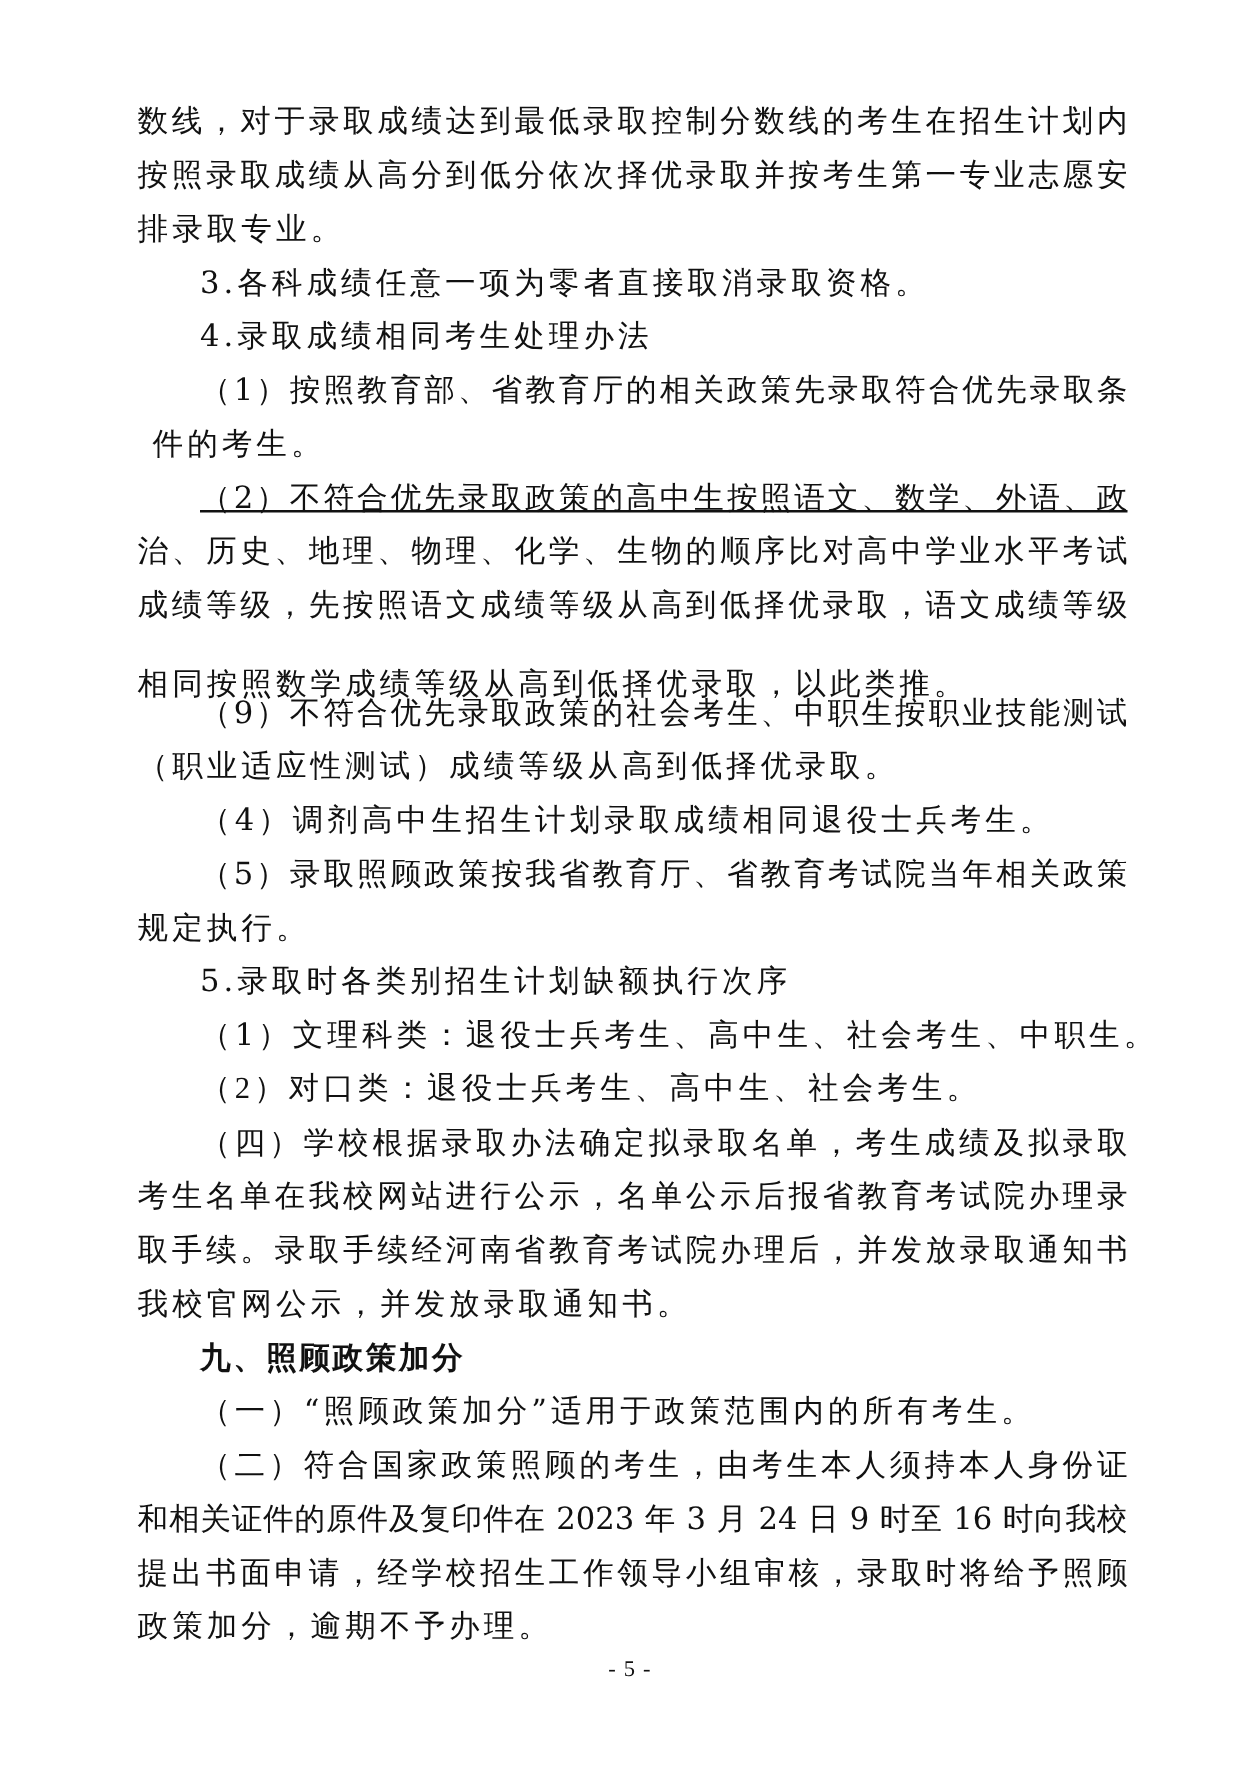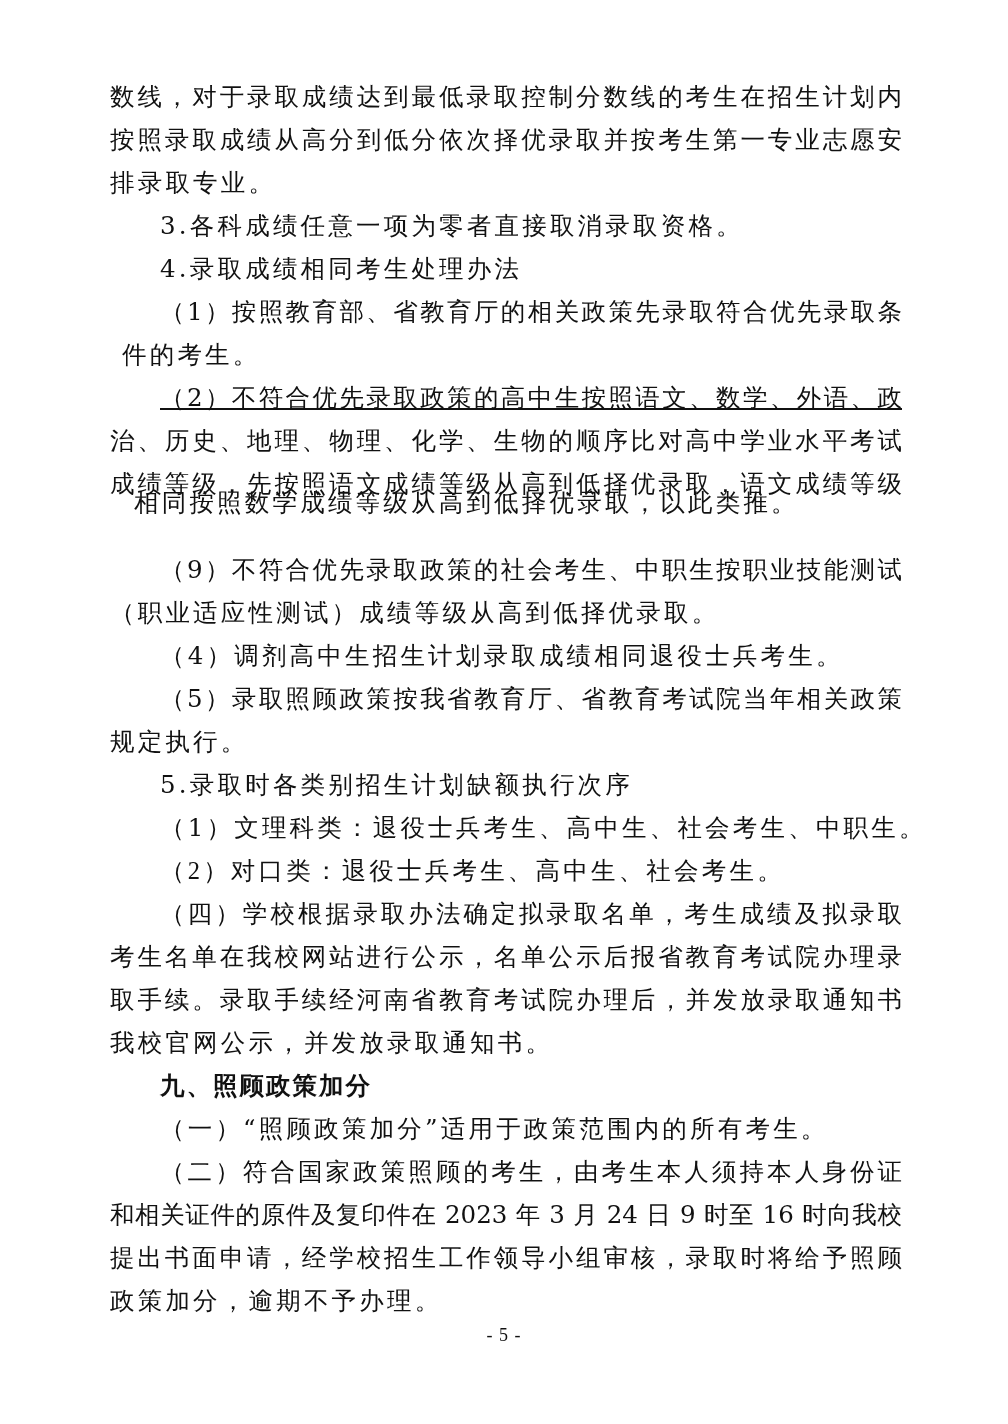--- a/index.html
+++ b/index.html
@@ -33,21 +33,21 @@
       <div class="line justify" style="top: 82px;">数线，对于录取成绩达到最低录取控制分数线的考生在招生计划内</div>
       <div class="line justify" style="top: 125px;">按照录取成绩从高分到低分依次择优录取并按考生第一专业志愿安</div>
       <div class="line" style="top: 168px;">排录取专业。</div>
       <div class="line indent" style="top: 211px;">3.各科成绩任意一项为零者直接取消录取资格。</div>
       <div class="line indent" style="top: 254px;">4.录取成绩相同考生处理办法</div>
       <div class="line indent justify" style="top: 297px;">（1）按照教育部、省教育厅的相关政策先录取符合优先录取条</div>
       <div class="line" style="top: 340px; margin-left: 12px;">件的考生。</div>
       <div class="line indent justify" style="top: 383px; text-decoration: underline;">（2）不符合优先录取政策的高中生按照语文、数学、外语、政</div>
       <div class="line justify" style="top: 426px;">治、历史、地理、物理、化学、生物的顺序比对高中学业水平考试</div>
       <div class="line justify" style="top: 469px;">成绩等级，先按照语文成绩等级从高到低择优录取，语文成绩等级</div>
-      <div class="line" style="top: 488px; margin-left: 24px;">相同按照数学成绩等级从高到低择优录取，以此类推。</div>
+      <div class="line" style="top: 532px;">相同按照数学成绩等级从高到低择优录取，以此类推。</div>
       <div class="line indent justify" style="top: 555px;">（9）不符合优先录取政策的社会考生、中职生按职业技能测试</div>
       <div class="line" style="top: 598px;">（职业适应性测试）成绩等级从高到低择优录取。</div>
       <div class="line indent" style="top: 641px;">（4）调剂高中生招生计划录取成绩相同退役士兵考生。</div>
       <div class="line indent justify" style="top: 684px;">（5）录取照顾政策按我省教育厅、省教育考试院当年相关政策</div>
       <div class="line" style="top: 727px;">规定执行。</div>
       <div class="line indent" style="top: 770px;">5.录取时各类别招生计划缺额执行次序</div>
       <div class="line indent" style="top: 813px;">（1）文理科类：退役士兵考生、高中生、社会考生、中职生。</div>
       <div class="line indent" style="top: 856px; font-family: Liberation Serif, serif;">（2）对口类：退役士兵考生、高中生、社会考生。</div>
       <div class="line indent justify" style="top: 899px;">（四）学校根据录取办法确定拟录取名单，考生成绩及拟录取</div>
       <div class="line justify" style="top: 942px;">考生名单在我校网站进行公示，名单公示后报省教育考试院办理录</div>

